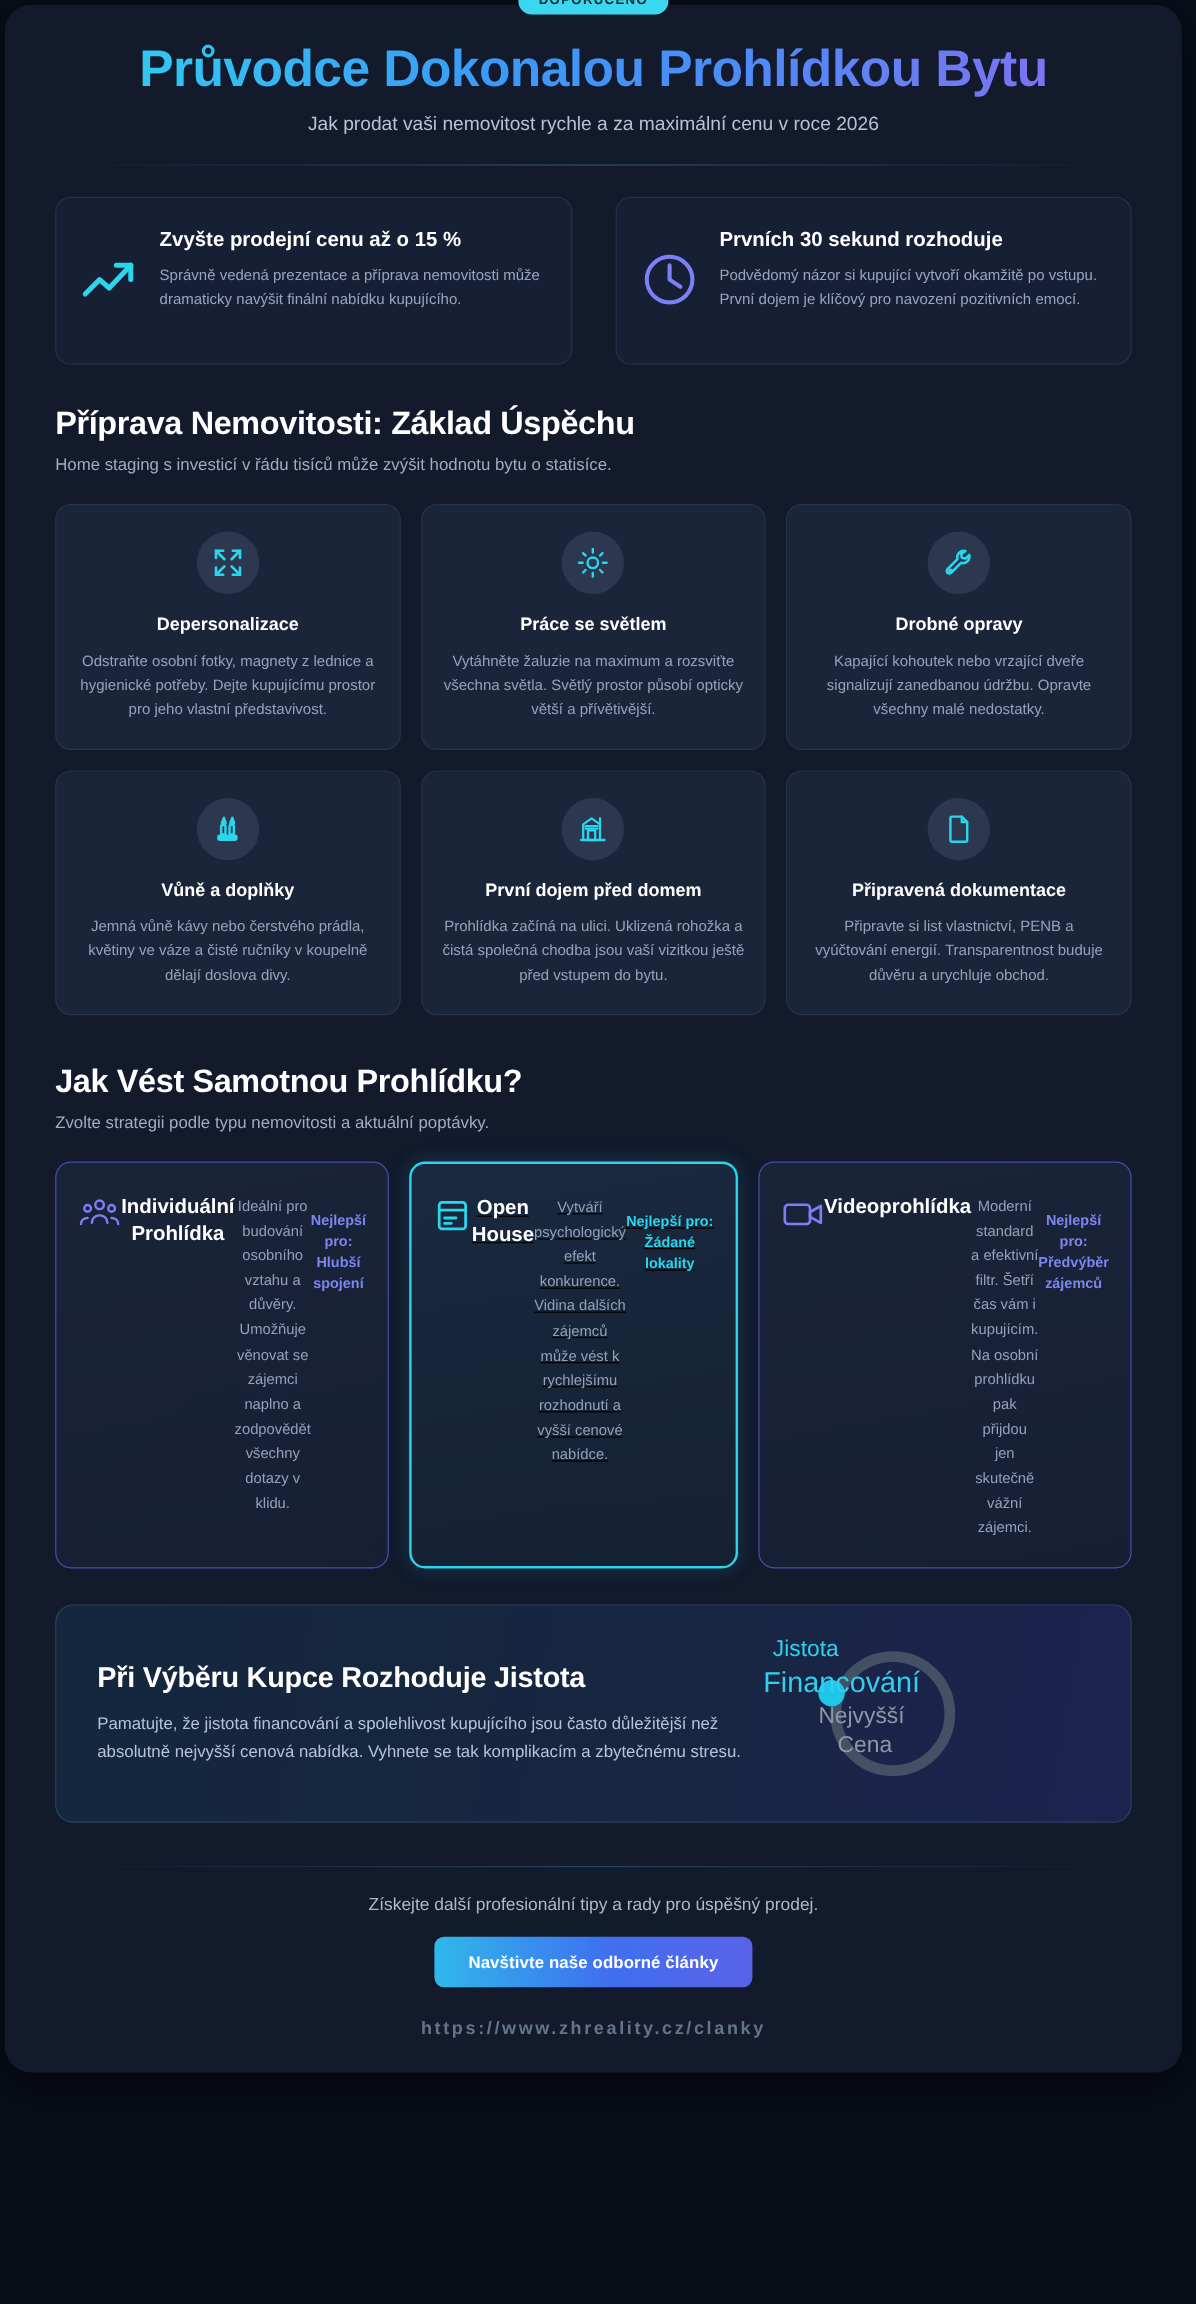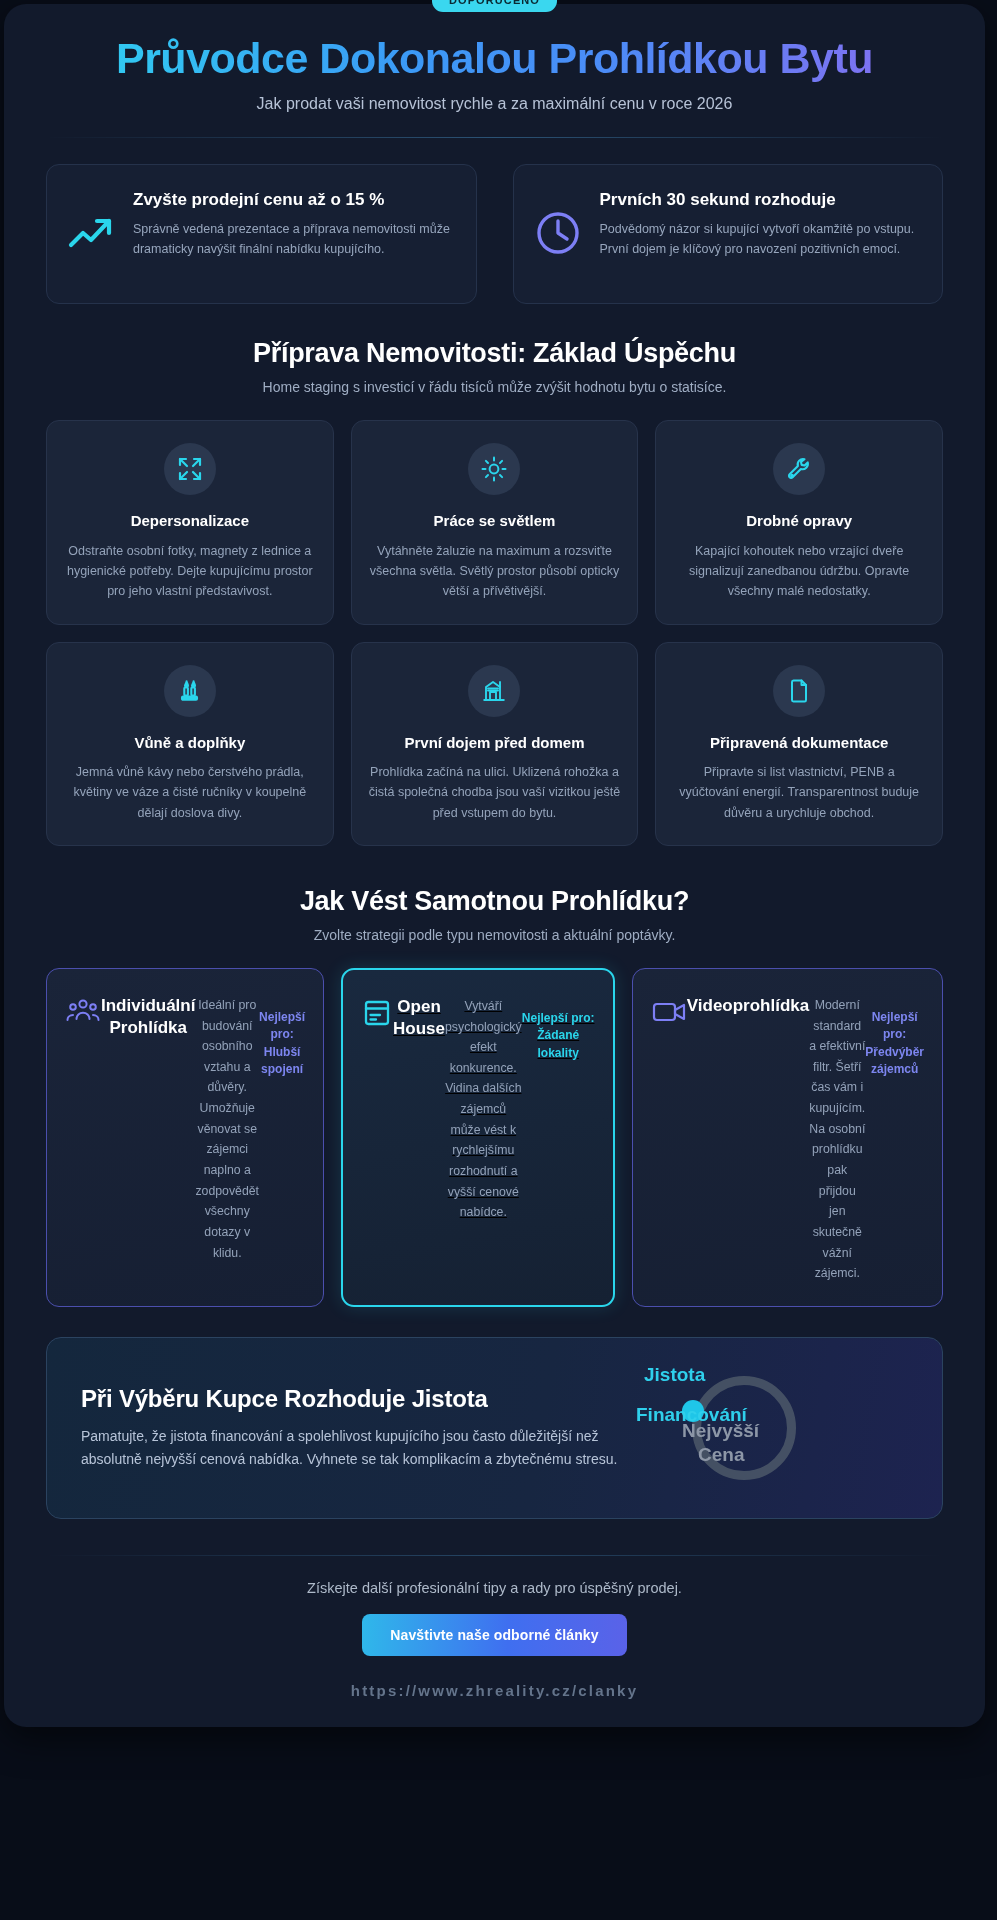--- a/index.html
+++ b/index.html
@@ -116,21 +116,21 @@
     line-height: 1.3;
     margin-bottom: 9px;
   }
   .stat p {
     font-size: 12.5px;
     color: #97a6bd;
     line-height: 1.55;
   }
 
   
-  .section-head { text-align: center; padding: 34px 42px 0; }
+  .section-head { text-align: left; padding: 34px 42px 0; }
   .section-head h2 {
     font-size: 27px;
     color: #ffffff;
     font-weight: bold;
     letter-spacing: -0.3px;
     margin-bottom: 8px;
   }
   .section-head p {
     font-size: 14px;
     color: #9fadc3;
@@ -263,25 +263,25 @@
   }
   .b-viz .dot {
     position: absolute;
     left: 28px; top: 32px;
     width: 22px; height: 22px;
     border-radius: 50%;
     background: #1fc6e8;
   }
   .b-viz .vlabel {
     position: absolute;
-    font-weight: bold;
+    font-weight: normal;
     white-space: nowrap;
   }
   .b-viz .v0 { top: -4px; left: -10px; font-size: 19px; color: #2fd0ec; }
-  .b-viz .v1 { top: 36px; left: -18px; font-size: 19px; color: #2fd0ec; }
+  .b-viz .v1 { top: 21px; left: -18px; font-size: 24px; color: #2fd0ec; }
   .b-viz .v2 { top: 52px; left: 28px; font-size: 19px; color: #8d97a7; }
   .b-viz .v3 { top: 76px; left: 44px; font-size: 19px; color: #8d97a7; }
 
   
   .foot-hr {
     height: 1px;
     margin: 36px 42px 0;
     background: linear-gradient(to right, rgba(58,160,220,0), rgba(73,150,205,.35), rgba(58,160,220,0));
   }
   .footer { text-align: center; padding: 24px 42px 10px; }

